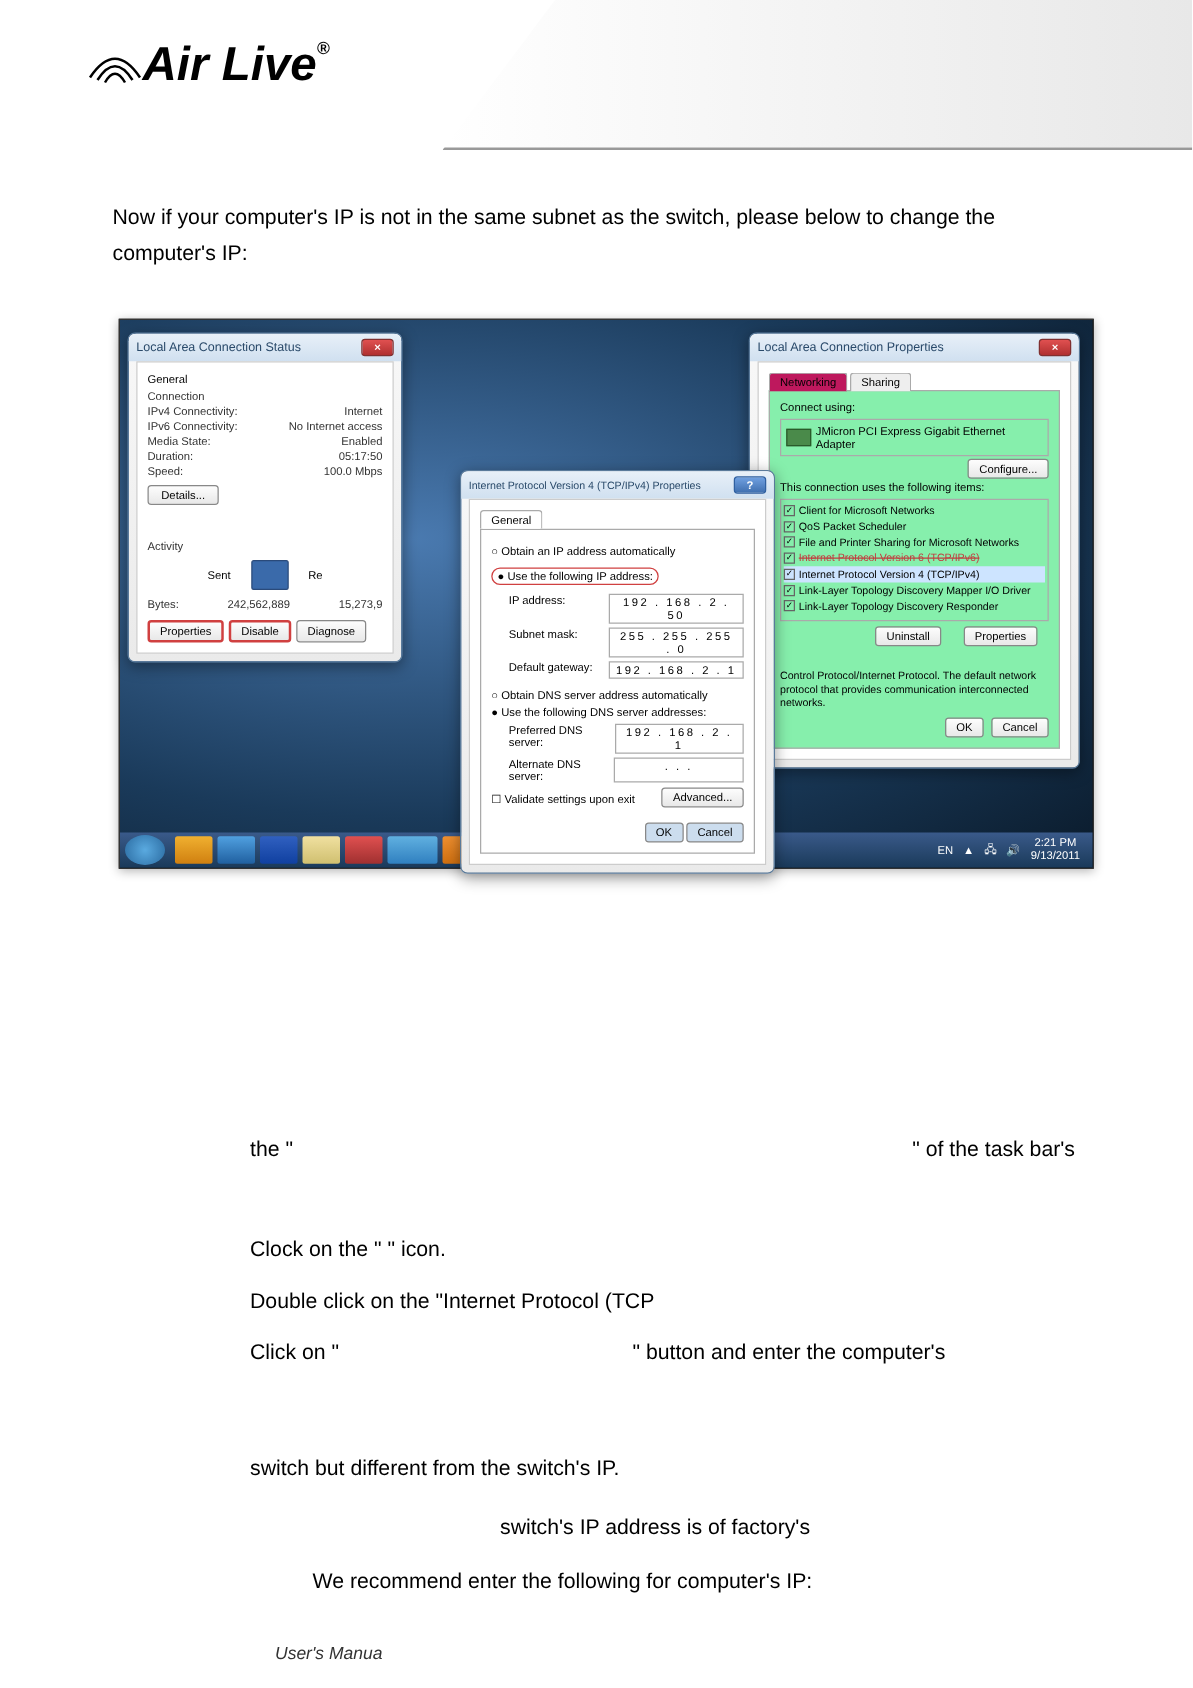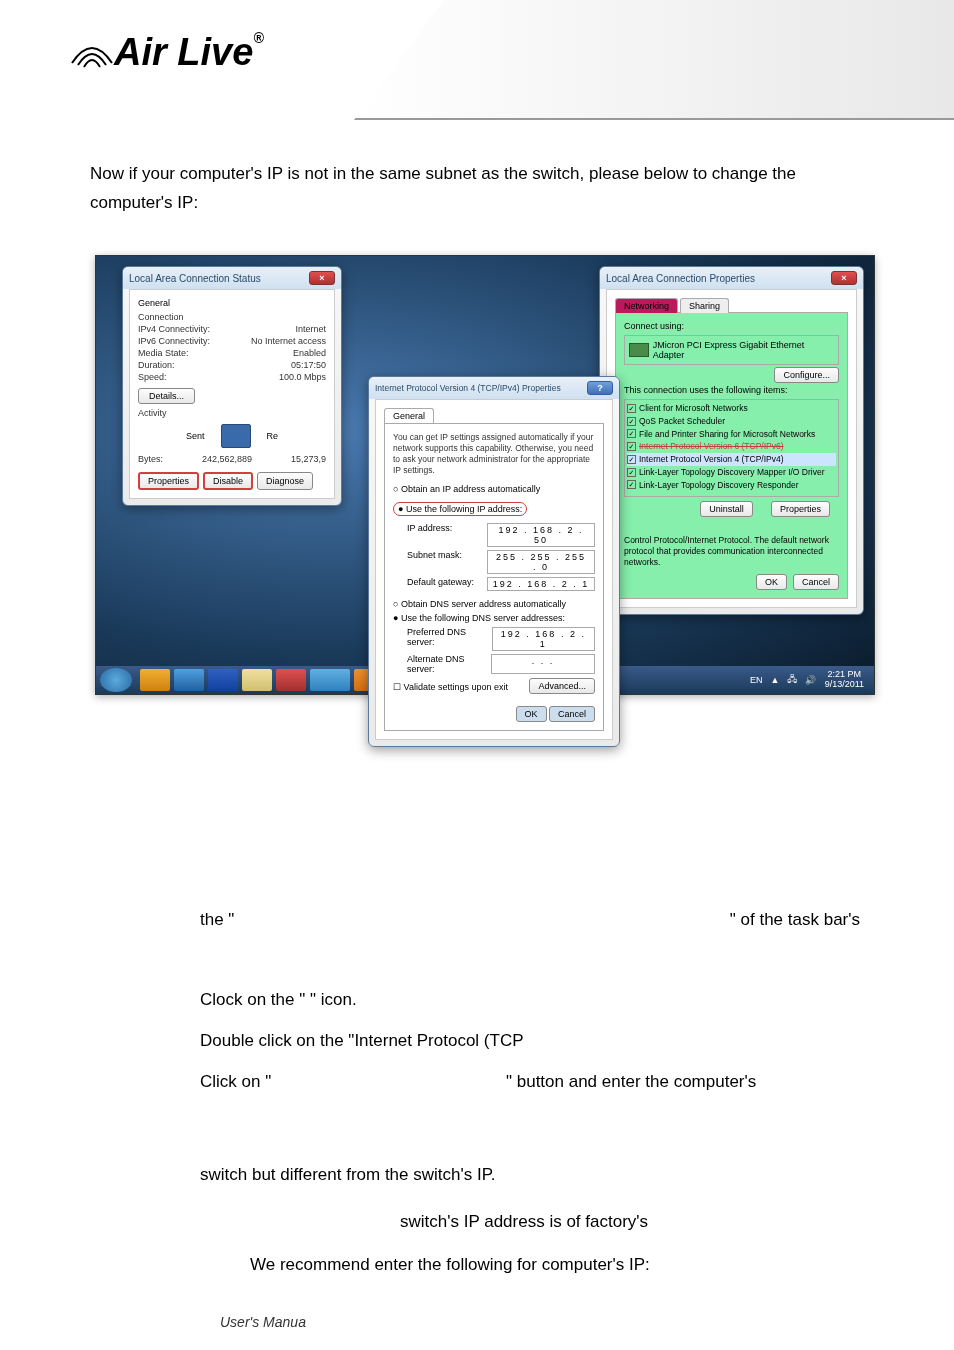--- a/index.html
+++ b/index.html
@@ -8,25 +8,25 @@
 .logo { font-family: Georgia, serif; font-size: 38px; font-weight: bold; font-style: italic; color: #000; }
 .logo .reg { font-size: 14px; vertical-align: top; }
 .banner-slash { position: absolute; top: 0; right: 0; width: 600px; height: 120px; background: linear-gradient(to right, #fff 0%, #e8e8e8 100%); clip-path: polygon(15% 0, 100% 0, 100% 100%, 0 100%); border-bottom: 2px solid #999; }
 .intro-text { position: absolute; top: 160px; left: 90px; font-size: 17px; line-height: 1.7; color: #000; width: 780px; }
 .screenshot { position: absolute; top: 255px; left: 95px; width: 780px; height: 440px; background: #000; border: 1px solid #333; box-shadow: 0 2px 8px rgba(0,0,0,0.3); }
 .desktop-bg { position: absolute; inset: 0; background: radial-gradient(ellipse at 30% 40%, #4a7ab0 0%, #1a3a5a 60%, #0a1a2a 100%); }
 .window { position: absolute; background: linear-gradient(#f8f8f8, #eaeaea); border: 1px solid #5a7a9a; border-radius: 6px; box-shadow: 0 3px 12px rgba(0,0,0,0.4); font-size: 9px; }
 .titlebar { height: 22px; background: linear-gradient(#e8f0f8, #d0e0f0); border-radius: 6px 6px 0 0; padding: 3px 6px; display: flex; justify-content: space-between; align-items: center; color: #2a4a6a; font-size: 10px; }
 .close-x { width: 26px; height: 14px; background: linear-gradient(#e05050, #b03030); border: 1px solid #803030; border-radius: 3px; color: #fff; text-align: center; line-height: 12px; font-size: 9px; font-weight: bold; }
 .win-body { background: #fff; margin: 0 6px 6px 6px; border: 1px solid #ccc; padding: 8px; }
-.win-status { top: 10px; left: 26px; width: 220px; }
+.win-status { top: 10px; left: 6px; width: 220px; }
 .win-status .status-row { display: flex; justify-content: space-between; margin: 2px 0; font-size: 9px; color: #333; }
 .win-status .group-label { font-size: 9px; color: #333; margin: 4px 0 2px 0; }
 .win-status .details-btn { background: linear-gradient(#fdfdfd, #e8e8e8); border: 1px solid #888; border-radius: 3px; padding: 2px 10px; font-size: 9px; margin-top: 4px; }
-.win-status .activity { margin-top: 4px; }
+.win-status .activity { margin-top: 28px; }
 .win-status .sent-recv { display: flex; align-items: center; justify-content: center; gap: 16px; margin: 6px 0; font-size: 9px; }
 .win-status .monitor-icon { width: 30px; height: 24px; background: #3a6aaa; border: 1px solid #2a4a7a; border-radius: 2px; }
 .win-status .bottom-btns { display: flex; gap: 4px; margin-top: 8px; }
 .ovalbtn { background: linear-gradient(#fdfdfd, #e8e8e8); border: 2px solid #d04040; border-radius: 3px; padding: 2px 8px; font-size: 9px; }
 .plainbtn { background: linear-gradient(#fdfdfd, #e8e8e8); border: 1px solid #888; border-radius: 3px; padding: 2px 8px; font-size: 9px; }
 .win-ipv4 { top: 120px; left: 272px; width: 252px; z-index: 2; }
 .win-ipv4 .tab { display: inline-block; background: #fff; border: 1px solid #aaa; border-bottom: none; padding: 2px 8px; font-size: 9px; border-radius: 3px 3px 0 0; }
 .win-ipv4 .tab-body { border: 1px solid #aaa; padding: 8px; font-size: 8.5px; background: #fff; }
 .win-ipv4 .desc { font-size: 8.5px; line-height: 1.3; margin-bottom: 8px; color: #333; }
 .win-ipv4 .radio-row { margin: 4px 0; font-size: 9px; }
@@ -133,21 +133,20 @@
   </div>
 
   <div class="window win-ipv4">
     <div class="titlebar">
       <span style="font-size:8.5px;">Internet Protocol Version 4 (TCP/IPv4) Properties</span>
       <div class="close-x" style="background:linear-gradient(#70a0e0,#4070b0);border-color:#3060a0;">?</div>
     </div>
     <div class="win-body">
       <div class="tab">General</div>
       <div class="tab-body">
-        <div class="desc">You can get IP settings assigned automatically if your network supports this capability. Otherwise, you need to ask your network administrator for the appropriate IP settings.</div>
         <div class="radio-row">○ <span>Obtain an IP address automatically</span></div>
         <div class="radio-row sel">● <span>Use the following IP address:</span></div>
         <div class="ip-row">
             <span>IP address:</span>
             <span class="ip-val">192 . 168 . 2 . 50</span>
           </div>
         <div class="ip-row">
             <span>Subnet mask:</span>
             <span class="ip-val">255 . 255 . 255 . 0</span>
           </div>

